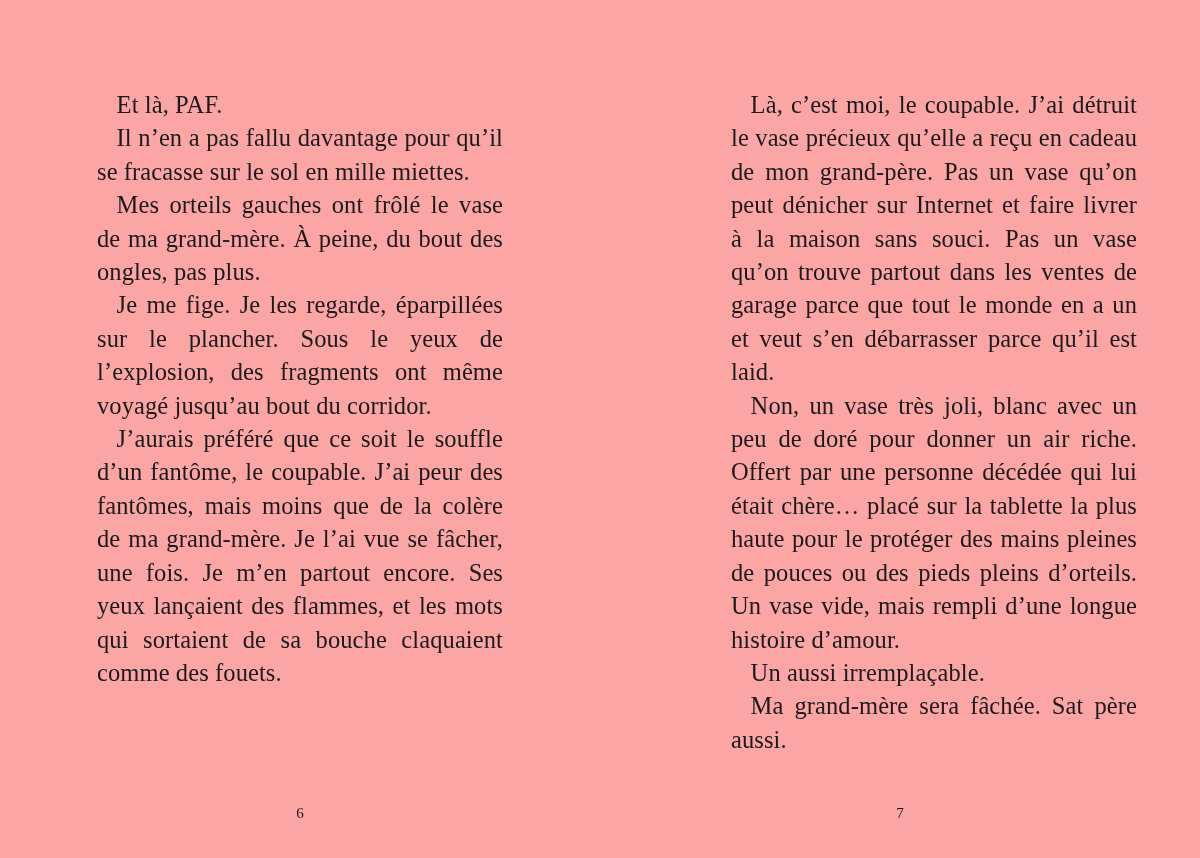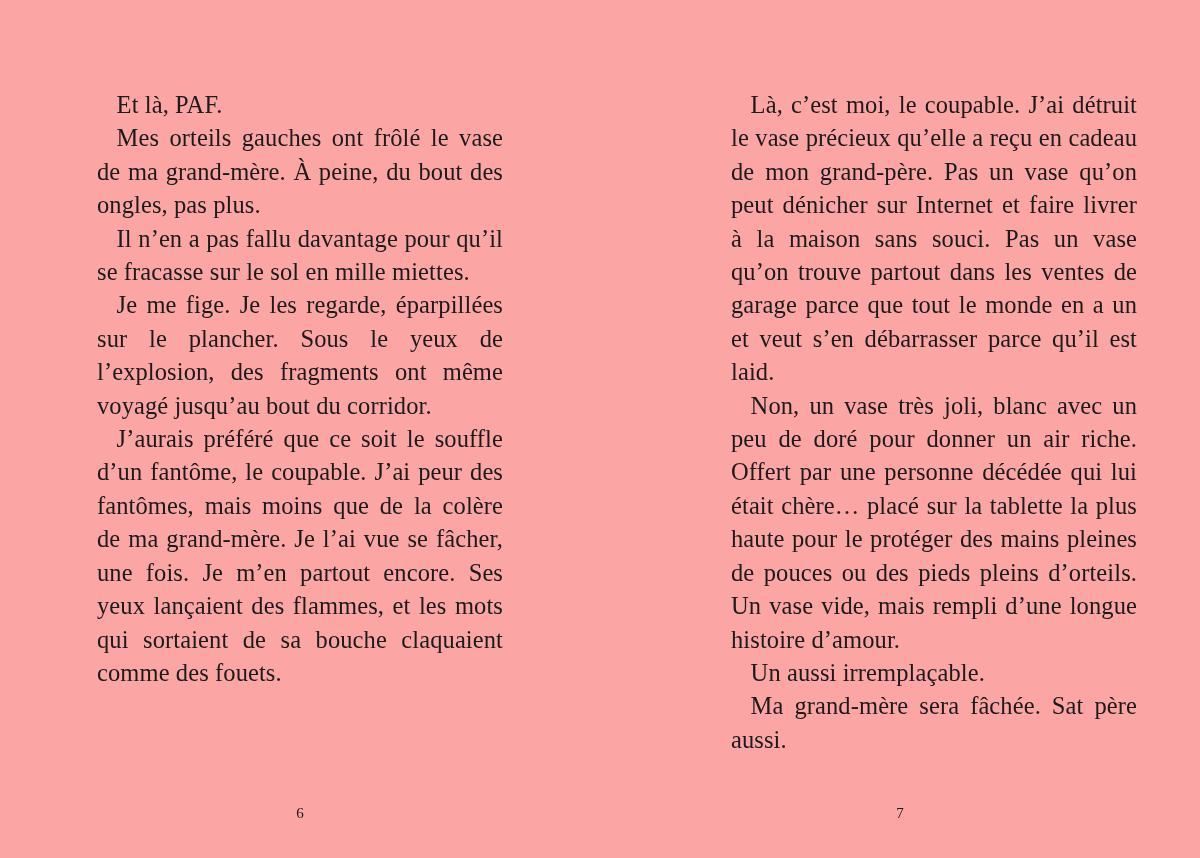--- a/index.html
+++ b/index.html
@@ -43,22 +43,22 @@
   .folio-left  { left: 97px;  }
   .folio-right { left: 697px; }
 </style>
 </head>
 <body>
 
 <div class="spread">
 
   <div class="page page-left">
     <p>Et là, PAF.</p>
+    <p>Il n’en a pas fallu davantage pour qu’il se fracasse sur le sol en mille miettes.</p>
     <p>Mes orteils gauches ont frôlé le vase de ma grand-mère. À peine, du bout des ongles, pas plus.</p>
-    <p>Il n’en a pas fallu davantage pour qu’il se fracasse sur le sol en mille miettes.</p>
     <p>Je me fige. Je les regarde, éparpillées sur le plancher. Sous le yeux de l’explosion, des fragments ont même voyagé jusqu’au bout du corridor.</p>
     <p>J’aurais préféré que ce soit le souffle d’un fantôme, le coupable. J’ai peur des fantômes, mais moins que de la colère de ma grand-mère. Je l’ai vue se fâcher, une fois. Je m’en partout encore. Ses yeux lançaient des flammes, et les mots qui sortaient de sa bouche claquaient comme des fouets.</p>
   </div>
 
   <div class="page page-right">
     <p>Là, c’est moi, le coupable. J’ai détruit le vase précieux qu’elle a reçu en cadeau de mon grand-père. Pas un vase qu’on peut dénicher sur Internet et faire livrer à la maison sans souci. Pas un vase qu’on trouve partout dans les ventes de garage parce que tout le monde en a un et veut s’en débarrasser parce qu’il est laid.</p>
     <p>Non, un vase très joli, blanc avec un peu de doré pour donner un air riche. Offert par une personne décédée qui lui était chère… placé sur la tablette la plus haute pour le protéger des mains pleines de pouces ou des pieds pleins d’orteils. Un vase vide, mais rempli d’une longue histoire d’amour.</p>
     <p>Un aussi irremplaçable.</p>
     <p>Ma grand-mère sera fâchée. Sat père aussi.</p>
   </div>

